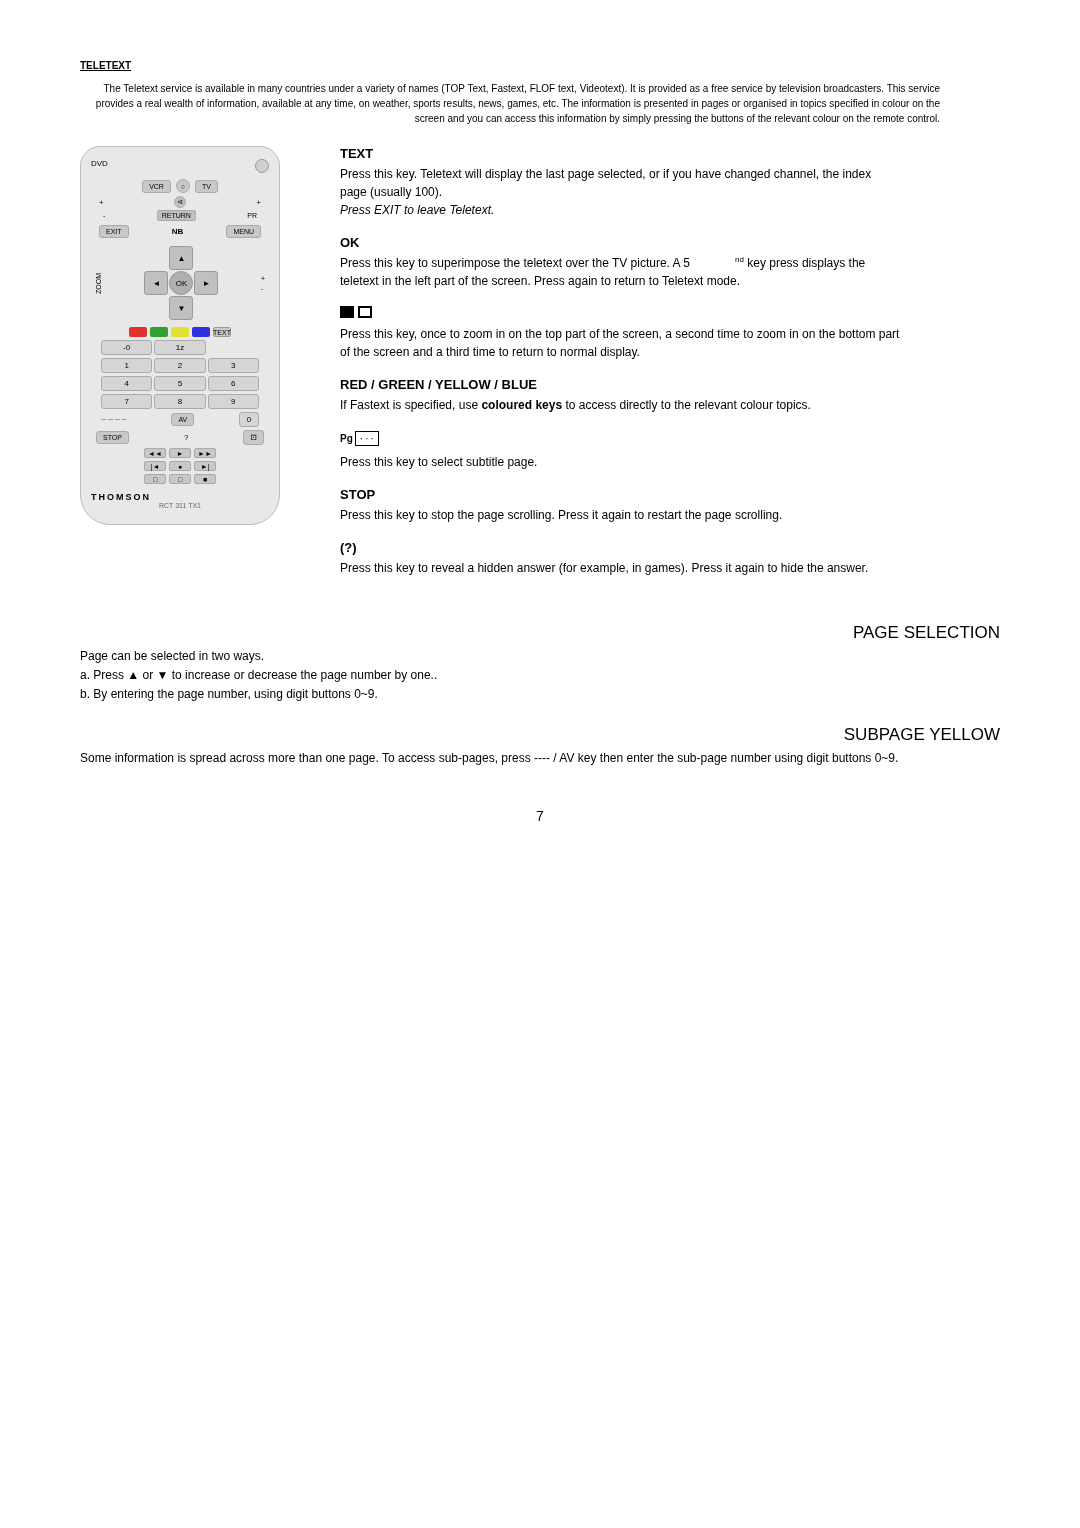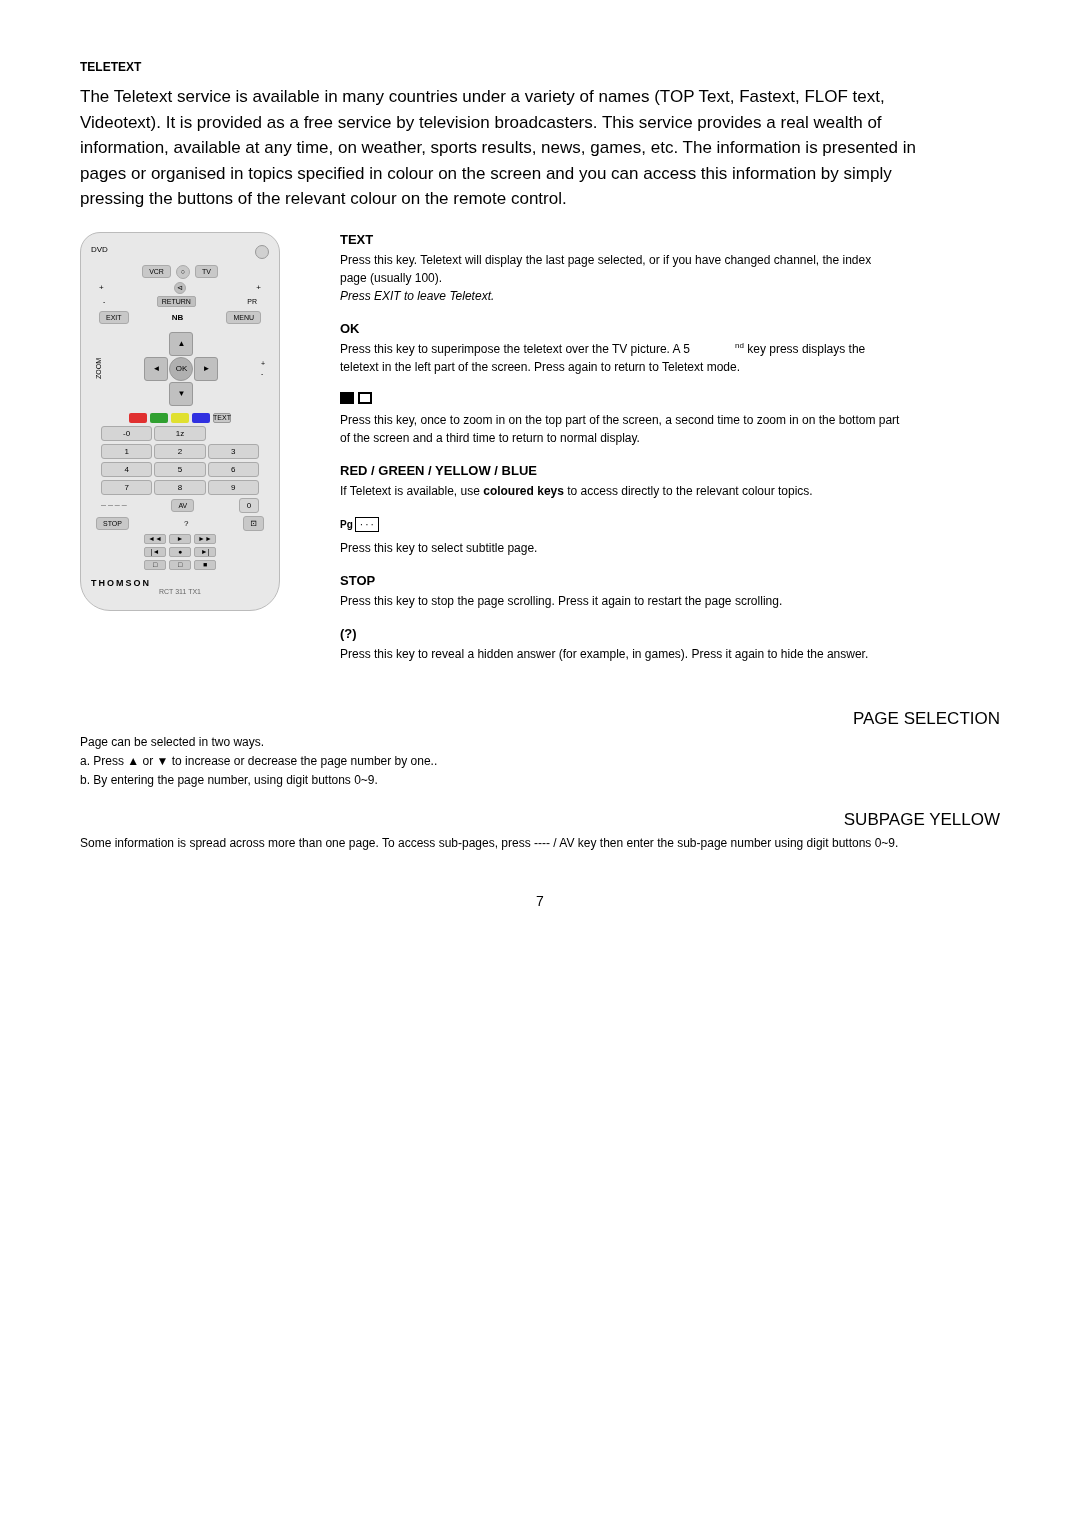--- a/index.html
+++ b/index.html
@@ -7,30 +7,32 @@
       background: #fff;
       font-family: Arial, Helvetica, sans-serif;
       font-size: 13px;
       color: #000;
       width: 1080px;
       min-height: 1528px;
       padding: 60px 80px;
     }
 
     .page-title {
-      font-size: 12px;
+      font-size: 10px;
       font-weight: bold;
+      text-decoration: underline;
       margin-bottom: 10px;
     }
 
     .intro-text {
-      font-size: 17px;
+      font-size: 10px;
       line-height: 1.5;
       margin-bottom: 20px;
       max-width: 860px;
+      text-align: right;
     }
 
     .main-layout {
       display: flex;
       gap: 30px;
       margin-bottom: 30px;
     }
 
     
     .remote-container {
@@ -397,21 +399,21 @@
           <span style="display:inline-block; width:14px; height:12px; border:2px solid #000; background:#000;"></span>
           <span style="display:inline-block; width:14px; height:12px; border:2px solid #000;"></span>
         </span>
       </div>
       <div class="desc-text">Press this key, once to zoom in on the top part of the screen, a second time to zoom in on the bottom part of the screen and a third time to return to normal display.</div>
     </div>
 
     <div class="desc-section">
       <div class="desc-title">RED / GREEN / YELLOW / BLUE</div>
       <div class="desc-text">
-        <span>If Teletext is available, use </span><strong>coloured keys</strong><span> to access directly to the relevant colour topics.</span>
+        <span>If Fastext is specified, use </span><strong>coloured keys</strong><span> to access directly to the relevant colour topics.</span>
       </div>
     </div>
 
     <div class="desc-section">
       <div class="desc-title">
         <span class="subtitle-graphic">
           <span class="pg-icon">Pg</span>
           <span style="display:inline-flex; align-items:center; gap:2px; border:1.5px solid #000; padding:1px 4px; font-size:10px; font-weight:normal;">
             <span>·</span>
               <span>·</span>

